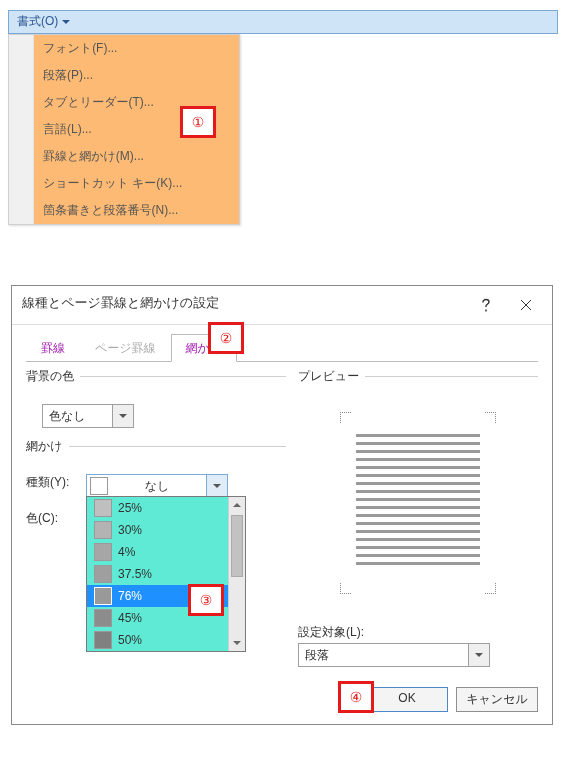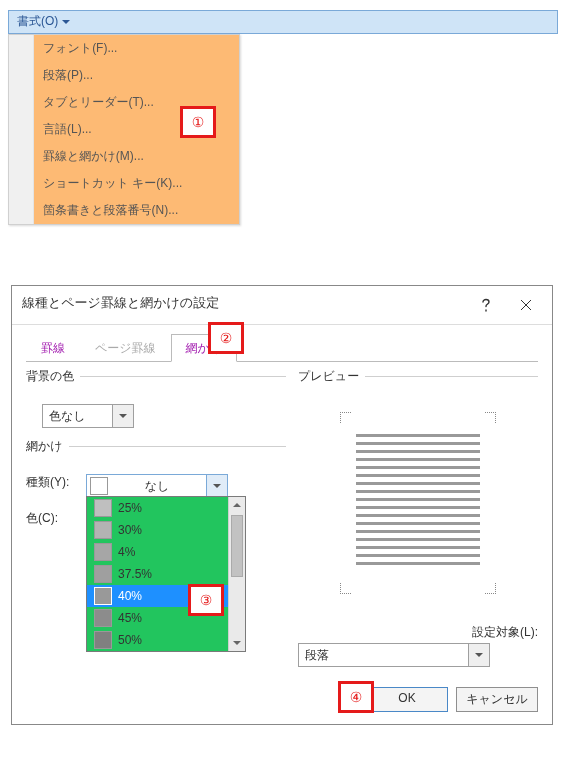--- a/index.html
+++ b/index.html
@@ -75,21 +75,21 @@
   .pattern-head{
     display:flex;align-items:center;border:1px solid #7aa9d8;height:22px;width:140px;
   }
   .swatch{
     width:16px;height:16px;border:1px solid #999;margin-left:3px;
   }
   .pattern-head .combo-text{flex:1;padding:0 6px;}
   .pattern-head .combo-arrow{background:#e0ecf8;border-left:1px solid #7aa9d8;}
   .pattern-list{
     position:absolute;left:0;top:22px;width:158px;border:1px solid #7a7a7a;
-    background:#22c55e;z-index:20;
+    background:#5eead4;z-index:20;
   }
   .pl-inner{max-height:178px;overflow:hidden;}
   .pl-item{
     display:flex;align-items:center;height:22px;padding:0 4px;gap:6px;
   }
   .pl-item.sel{background:#1e90ff;color:#fff;}
   .pl-item.sel .swatch{border-color:#fff;}
   .pl-scroll{
     position:absolute;right:0;top:0;bottom:0;width:16px;
     background:#eaeaea;border-left:1px solid #cfcfcf;
@@ -211,21 +211,21 @@
                 <div class="pl-item">
                     <span class="swatch" style="background:#a6a6a6"></span>
                     <span>4%</span>
                   </div>
                 <div class="pl-item">
                     <span class="swatch" style="background:#9f9f9f"></span>
                     <span>37.5%</span>
                   </div>
                 <div class="pl-item sel">
                     <span class="swatch" style="background:#999"></span>
-                    <span>40%</span>
+                    <span>76%</span>
                   </div>
                 <div class="pl-item">
                     <span class="swatch" style="background:#8c8c8c"></span>
                     <span>45%</span>
                   </div>
                 <div class="pl-item">
                     <span class="swatch" style="background:#808080"></span>
                     <span>50%</span>
                   </div>
               </div>
@@ -275,21 +275,21 @@
               <div></div>
               <div></div>
             <div></div>
               <div></div>
               <div></div>
               <div></div>
               <div></div>
           </div>
         </div>
 
-        <div style="margin-top:26px;text-align:right;">設定対象(L):</div>
+        <div style="margin-top:26px;">設定対象(L):</div>
         <div class="combo apply-combo" style="margin-top:2px;">
           <span class="combo-text">段落</span>
           <span class="combo-arrow">
             <svg width="8" height="8" viewBox="0 0 8 8">
                 <path d="M0 2 L4 6 L8 2 Z"></path>
               </svg>
           </span>
         </div>
       </div>
     </div>

